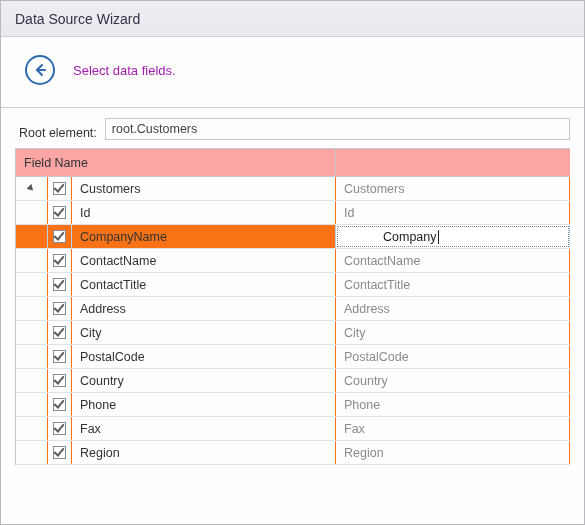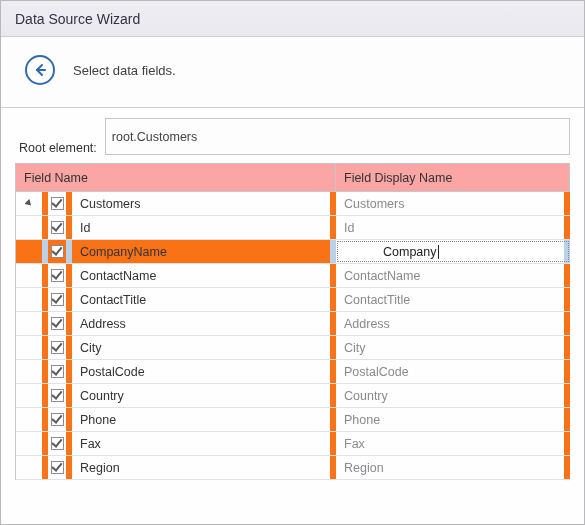--- a/index.html
+++ b/index.html
@@ -47,33 +47,33 @@
     display: flex;
     align-items: center;
     justify-content: center;
     cursor: pointer;
     color: #2f6ab0;
     background: #fff;
   }
   .back-btn svg { display: block; }
   .header-text {
     font-size: 13px;
-    color: #404040;
+    color: #a21caf;
   }
   .root-row {
     display: flex;
     align-items: flex-end;
     gap: 8px;
     padding: 10px 14px 6px 18px;
     font-size: 12.5px;
   }
   .root-label { color: #333; }
   .root-input {
     flex: 1;
-    height: 37px;
+    height: 22px;
     border: 1px solid #c5c5cb;
     background: #fdfdfd;
     padding: 0 6px;
     font-size: 12.5px;
     color: #444;
     outline: none;
   }
   .grid-wrap {
     margin: 2px 14px 0 14px;
     border: 1px solid #c5c5cb;
@@ -97,21 +97,21 @@
   .col-name { flex: 0 0 320px; }
   .col-display { flex: 1; }
   .grid-body {}
   .row {
     display: flex;
     height: 24px;
     border-bottom: 1px solid #e2e2e6;
     font-size: 12.5px;
   }
   .cell {
-    border-right: 6px solid #f97316;
+    border-right: 1px solid #f97316;
     display: flex;
     align-items: center;
   }
   .c-tree { flex: 0 0 32px; justify-content: center; gap:2px; }
   .c-chk  { flex: 0 0 24px; justify-content: center; }
   .c-fname { flex: 0 0 264px; padding: 0 8px; color: #333; }
   .c-fdisp { flex: 1; padding: 0 8px; color: #8a8a8f; }
   .child .c-tree { flex:0 0 32px; }
   .child .c-fname { flex: 0 0 264px; }
   .row.selected {
@@ -173,21 +173,20 @@
   </div>
 
   <div class="root-row">
     <span class="root-label">Root element:</span>
     <input class="root-input" type="text" value="root.Customers" style="">
   </div>
 
   <div class="grid-wrap">
     <div class="grid-head">
       <div class="hcell col-name">Field Name</div>
-      <div class="hcell col-display">Field Display Name</div>
     </div>
     <div class="grid-body" id="grid-body">
   <div class="row">
     <div class="cell c-tree">
       <svg class="caret" width="9" height="9" viewBox="0 0 9 9">
         <path d="M1 1 L7 4.5 L1 8 Z" fill="#555" transform="rotate(45 4 4.5)"></path>
       </svg>
     </div>
     <div class="cell c-chk">
             <div class="checkbox checked"></div>

